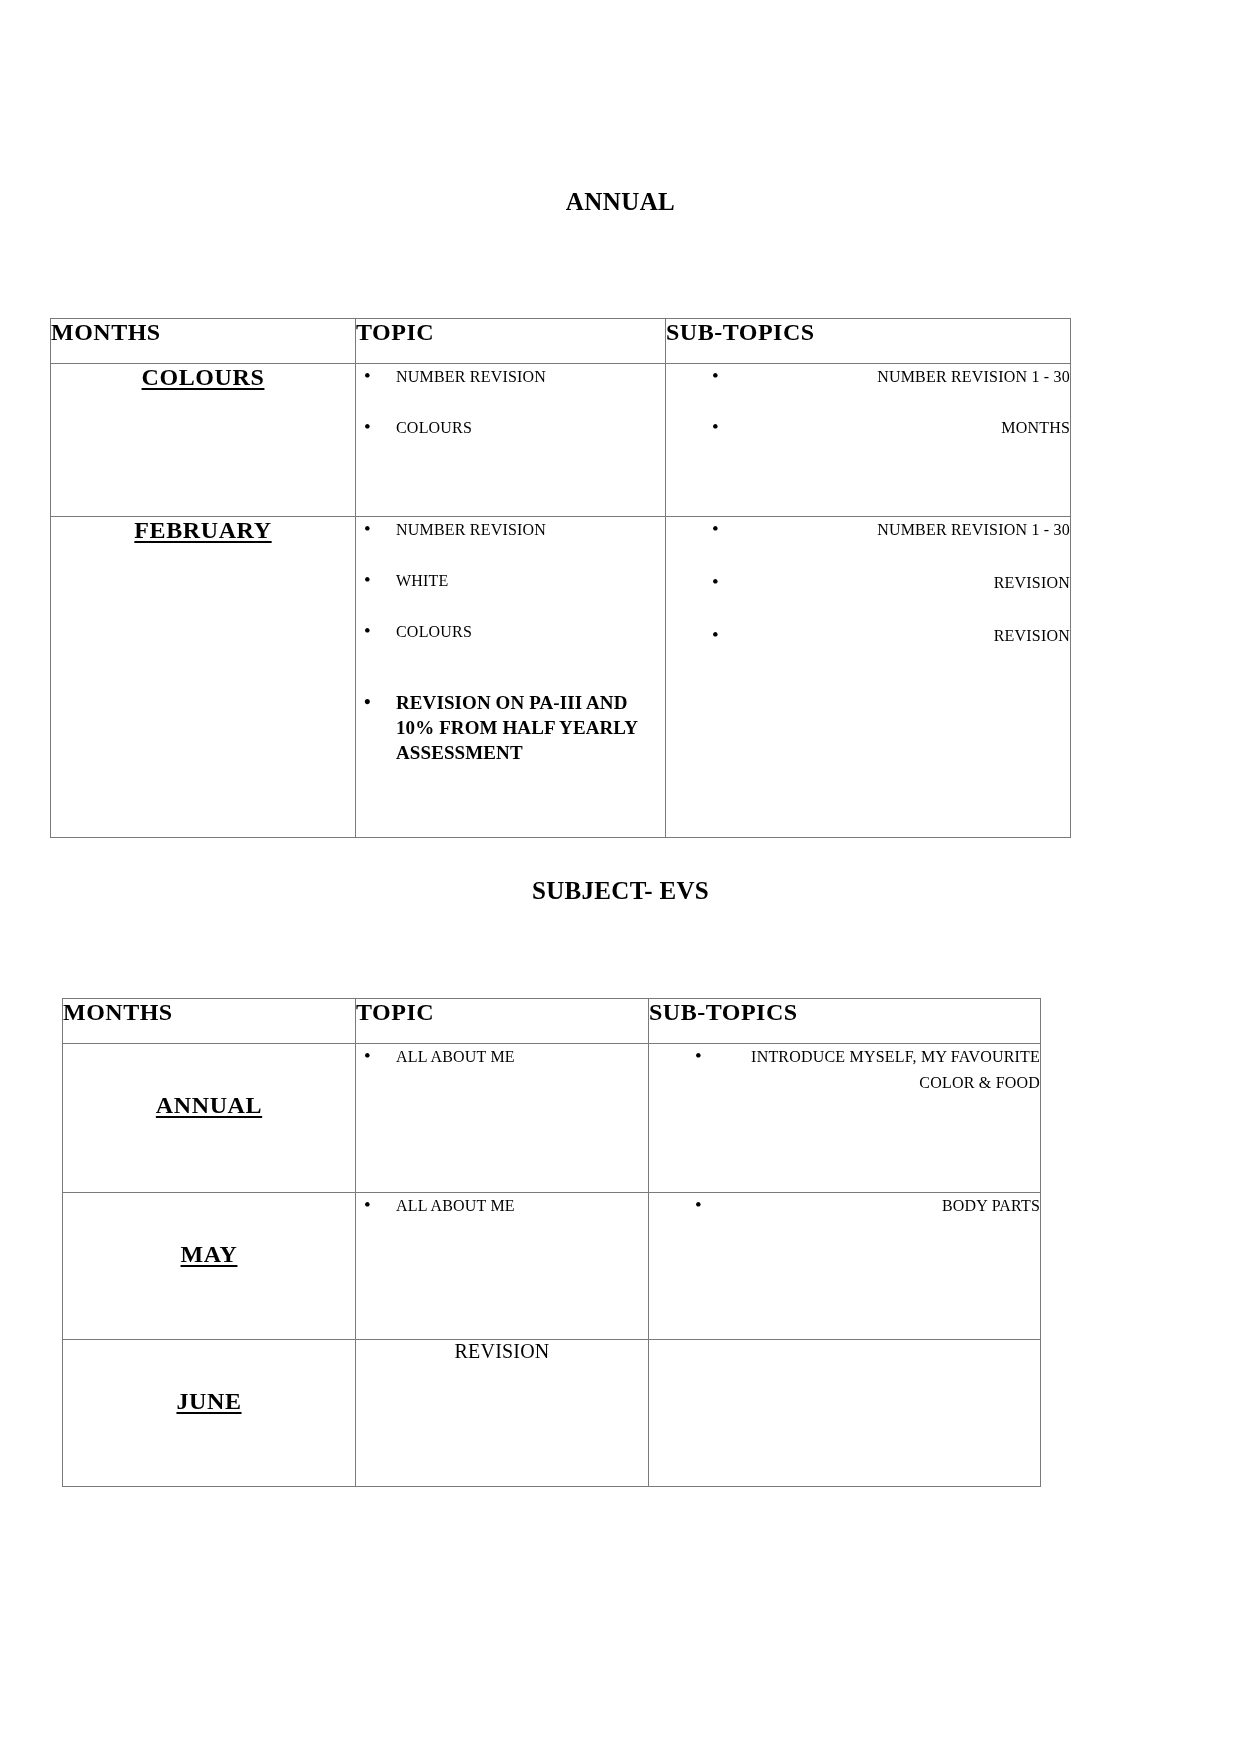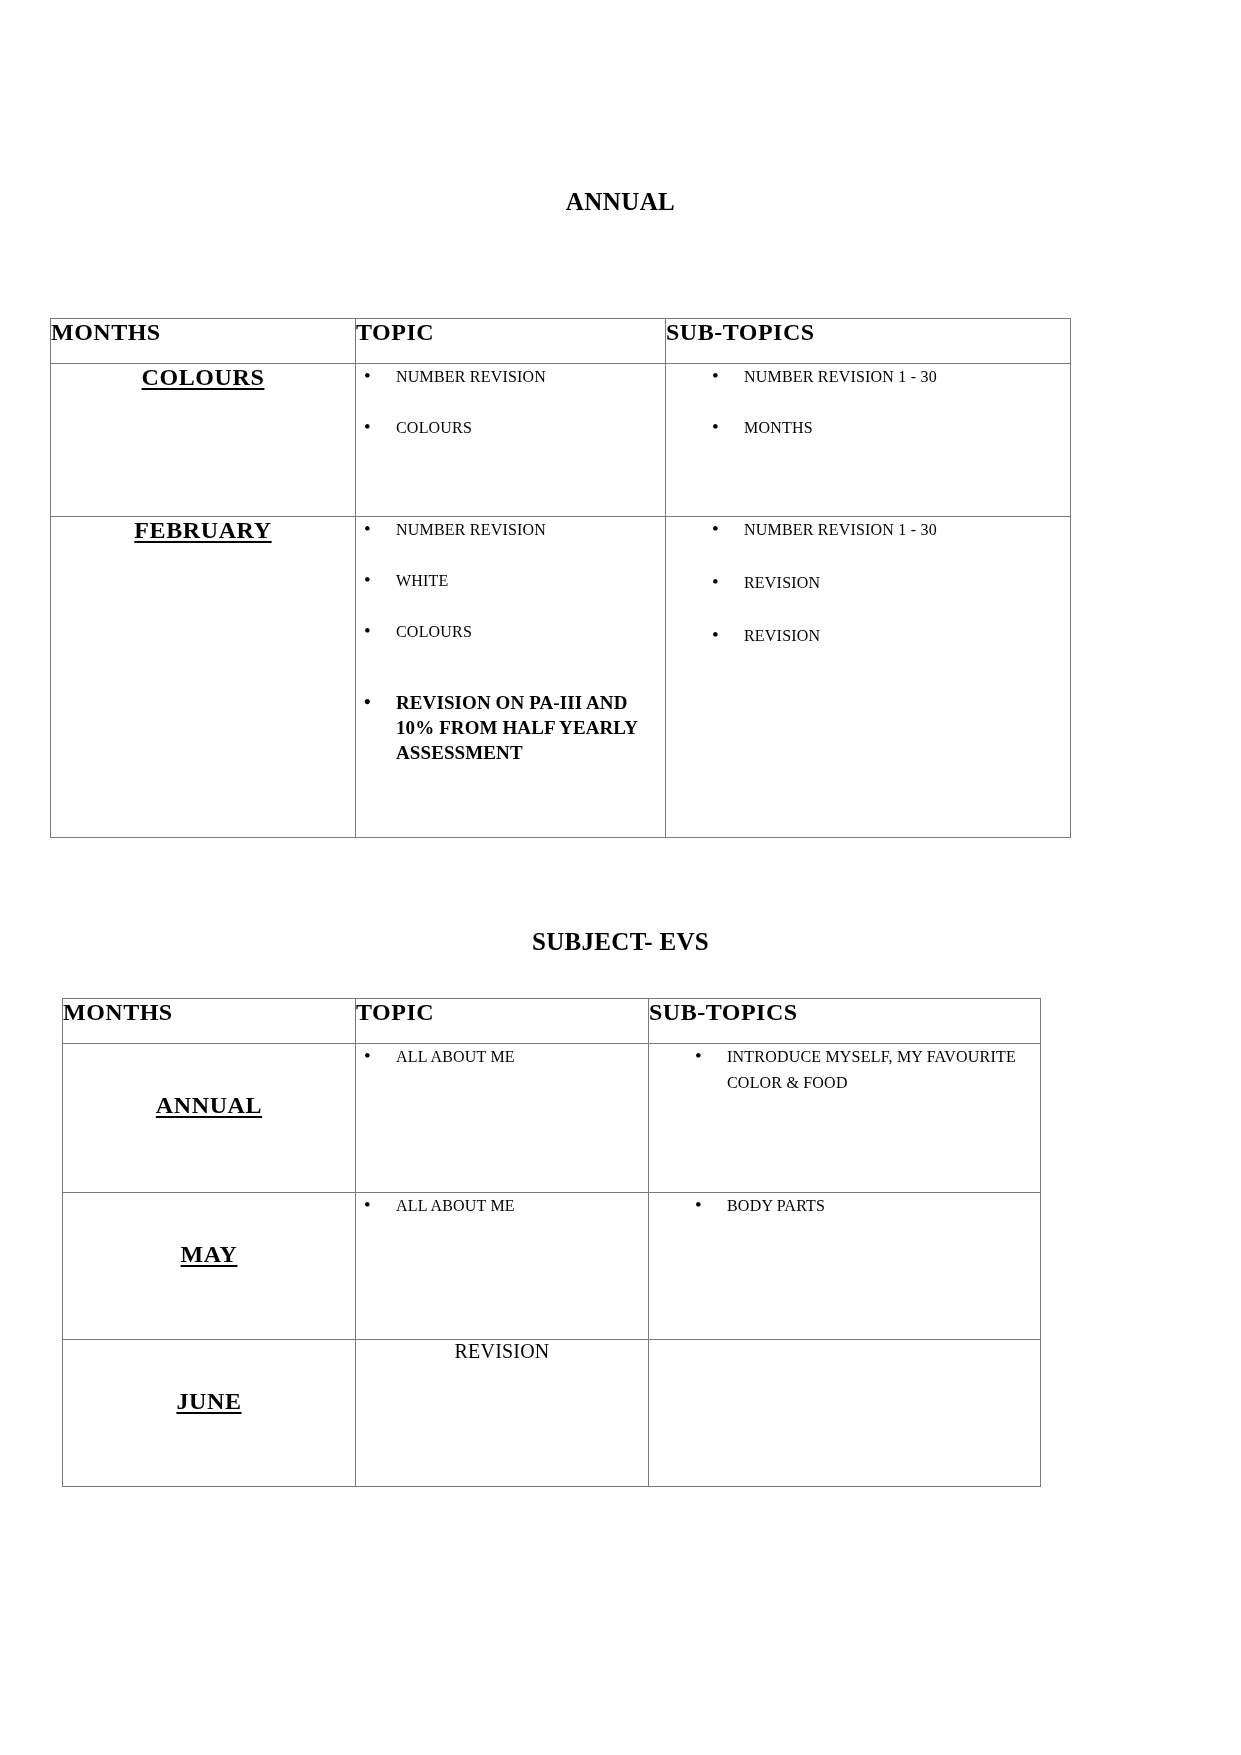--- a/index.html
+++ b/index.html
@@ -33,21 +33,21 @@
   }
   .title-line {
     font-weight: bold;
     font-size: 25px;
     letter-spacing: 0.4px;
     line-height: 48px;
   }
 
   .title-block-2 {
     position: absolute;
-    top: 926px;
+    top: 875px;
     left: 0;
     width: 1241px;
     text-align: center;
   }
   .title-line-2 {
     font-weight: bold;
     font-size: 25px;
     letter-spacing: 0.3px;
     line-height: 32px;
   }
@@ -106,20 +106,21 @@
     text-decoration: underline;
     text-underline-offset: 3px;
     letter-spacing: 0.6px;
   }
 
   .cell-body {
     padding: 26px 14px 26px 34px;
   }
   .cell-body.sub {
     padding-left: 38px;
+    text-align: right;
   }
 
   ul.bullets {
     list-style: none;
     margin: 0;
     padding: 0;
   }
   ul.bullets li {
     position: relative;
     padding-left: 40px;

